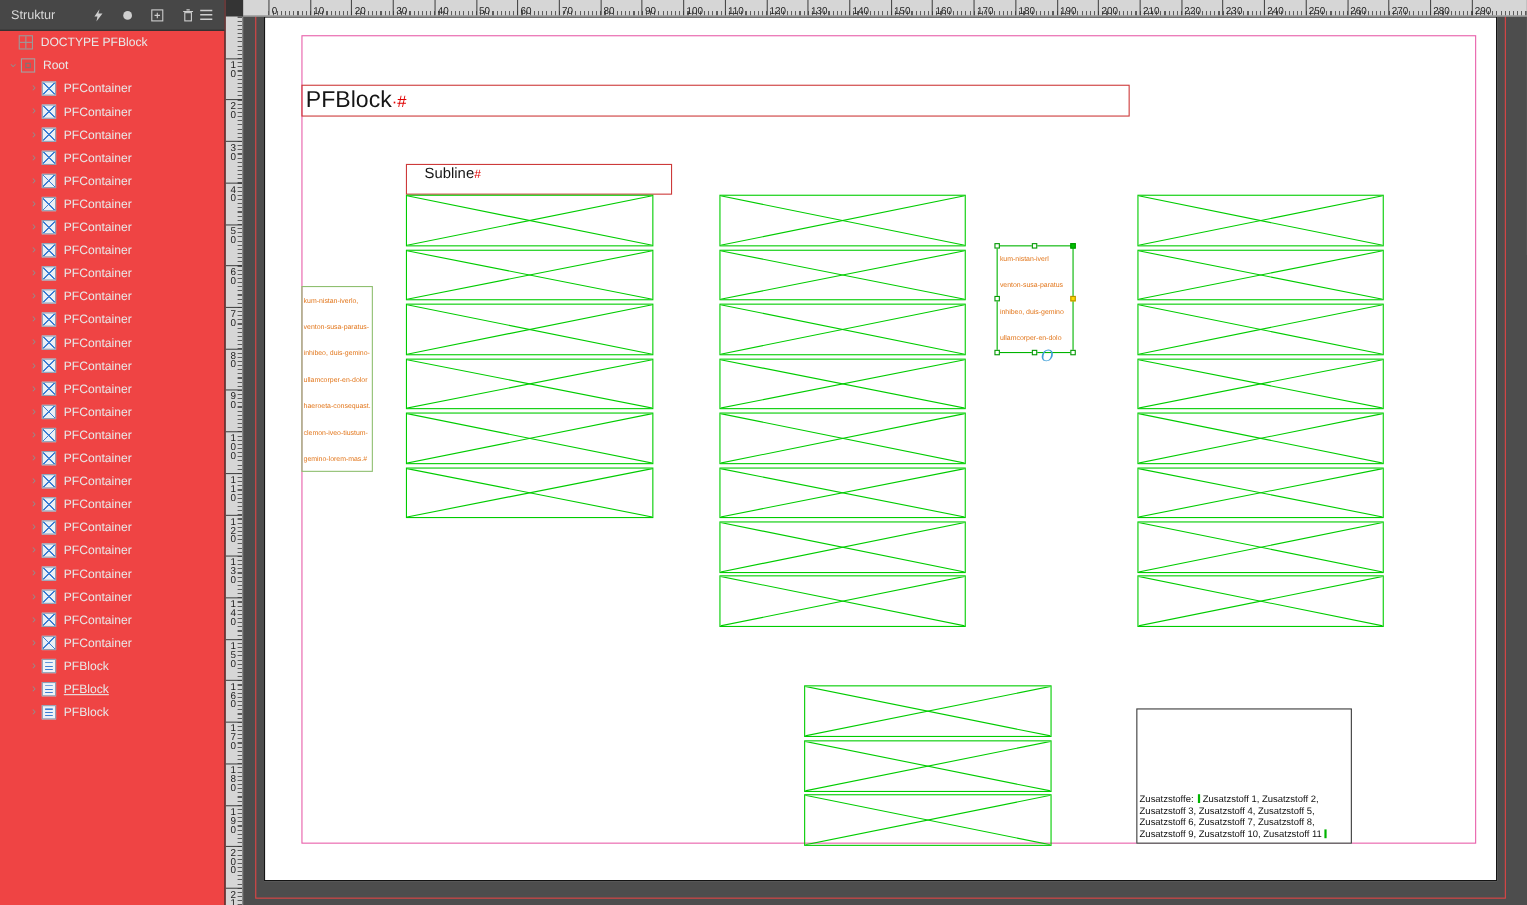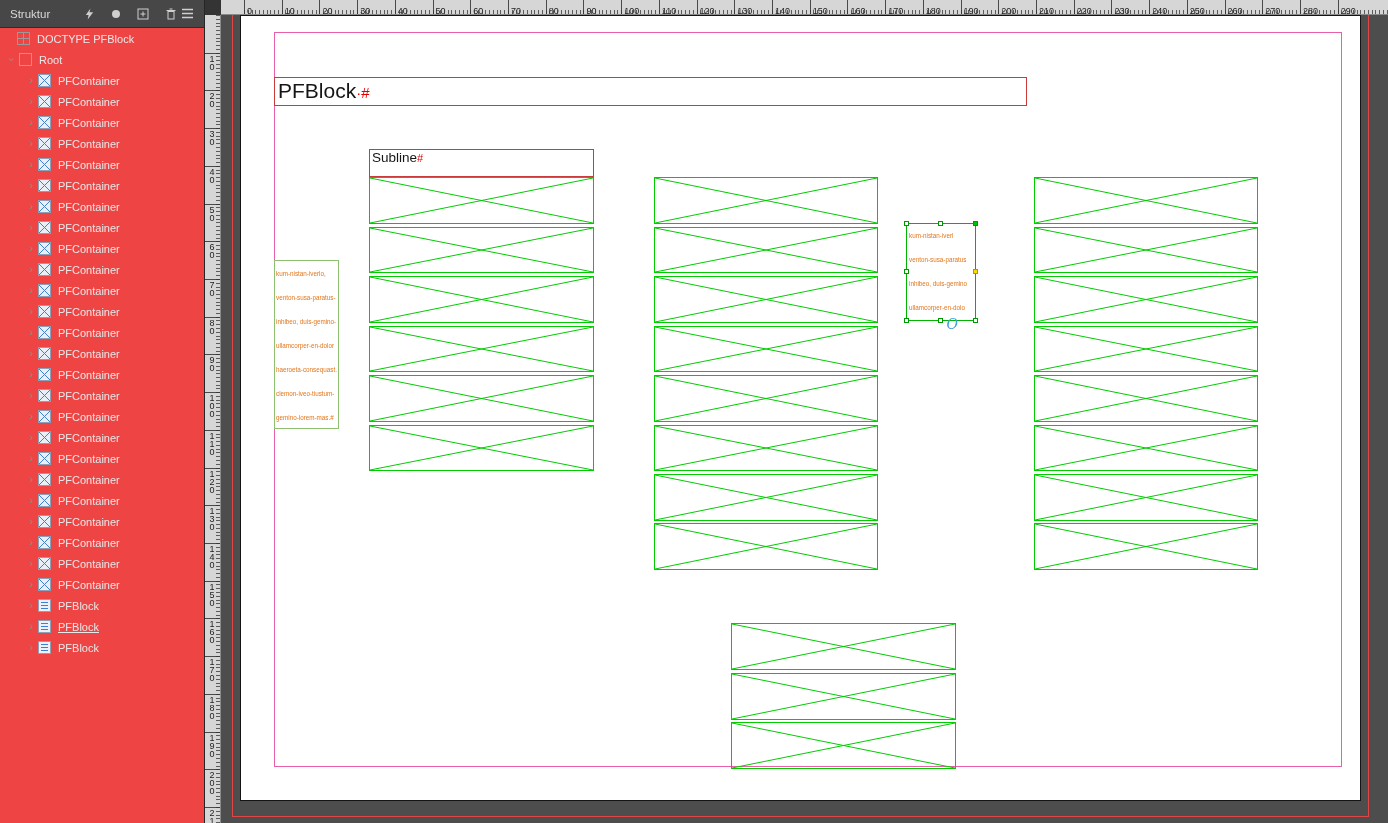--- a/index.html
+++ b/index.html
@@ -82,21 +82,21 @@
   }
 
   
   .canvas { position:absolute; left:221px; top:15px; right:0; bottom:0; background:#4d4d4d; overflow:hidden; }
   .bleed { position:absolute; left:11px; top:-9px; width:1137px; height:811px; border:1px solid #e04545; pointer-events:none; }
   .page { position:absolute; left:19px; top:0; width:1121px; height:786px; background:#ffffff; border:1px solid #141414; }
   .margins { position:absolute; left:33px; top:16px; width:1068px; height:735px; border:1px solid #e85faa; pointer-events:none; }
 
   .frame-red { position:absolute; border:1px solid #cd3a3a; color:#151515; overflow:hidden; }
   .headline-frame { left:33px; top:61px; width:753px; height:29px; font-size:21px; line-height:26px; padding-left:3px; }
-  .subline-frame  { left:128px; top:133px; width:225px; height:28px; font-size:13.5px; line-height:15px; padding-left:2px; }
+  .subline-frame  { left:128px; top:133px; width:242px; height:28px; font-size:13.5px; line-height:15px; padding-left:16px; }
   .red-marker { color:#e00000; }
   .headline-frame .red-marker { font-size:15px; }
   .subline-frame  .red-marker { font-size:11px; }
 
   .left-text-frame {
     position:absolute; left:33px; top:244px; width:65px; height:169px;
     border:1px solid #8fbf70; overflow:hidden; padding:1px 0 0 1px;
   }
   .orange-line { font-size:6.3px; color:#e2761b; line-height:24px; height:24px; white-space:nowrap; overflow:hidden; }
 
@@ -449,20 +449,25 @@
       <span class="hd tm"></span>
       <span class="hd tr green"></span>
       <span class="hd ml"></span>
       <span class="hd mr yellow"></span>
       <span class="hd bl"></span>
       <span class="hd bm"></span>
       <span class="hd br"></span>
       <span class="badge-o">O</span>
     </div>
 
+    <div class="zusatz-frame">
+      <div class="ztext">
+        <span>Zusatzstoffe: </span><span class="gmark"></span><span>Zusatzstoff 1, Zusatzstoff 2, Zusatzstoff 3, Zusatzstoff 4, Zusatzstoff 5, Zusatzstoff 6, Zusatzstoff 7, Zusatzstoff 8, Zusatzstoff 9, Zusatzstoff 10, Zusatzstoff 11</span><span class="gmark"></span>
+      </div>
+    </div>
   <div class="image-frame" style="left: 128px; top: 161px; width: 225px; height: 47px;">
     <svg viewBox="0 0 100 100" preserveAspectRatio="none">
       <line x1="0" y1="0" x2="100" y2="100" stroke="#00cc00" stroke-width="1" vector-effect="non-scaling-stroke"></line>
       <line x1="100" y1="0" x2="0" y2="100" stroke="#00cc00" stroke-width="1" vector-effect="non-scaling-stroke"></line>
     </svg>
   </div>
       <div class="image-frame" style="left: 128px; top: 211px; width: 225px; height: 46px;">
     <svg viewBox="0 0 100 100" preserveAspectRatio="none">
       <line x1="0" y1="0" x2="100" y2="100" stroke="#00cc00" stroke-width="1" vector-effect="non-scaling-stroke"></line>
       <line x1="100" y1="0" x2="0" y2="100" stroke="#00cc00" stroke-width="1" vector-effect="non-scaling-stroke"></line>

